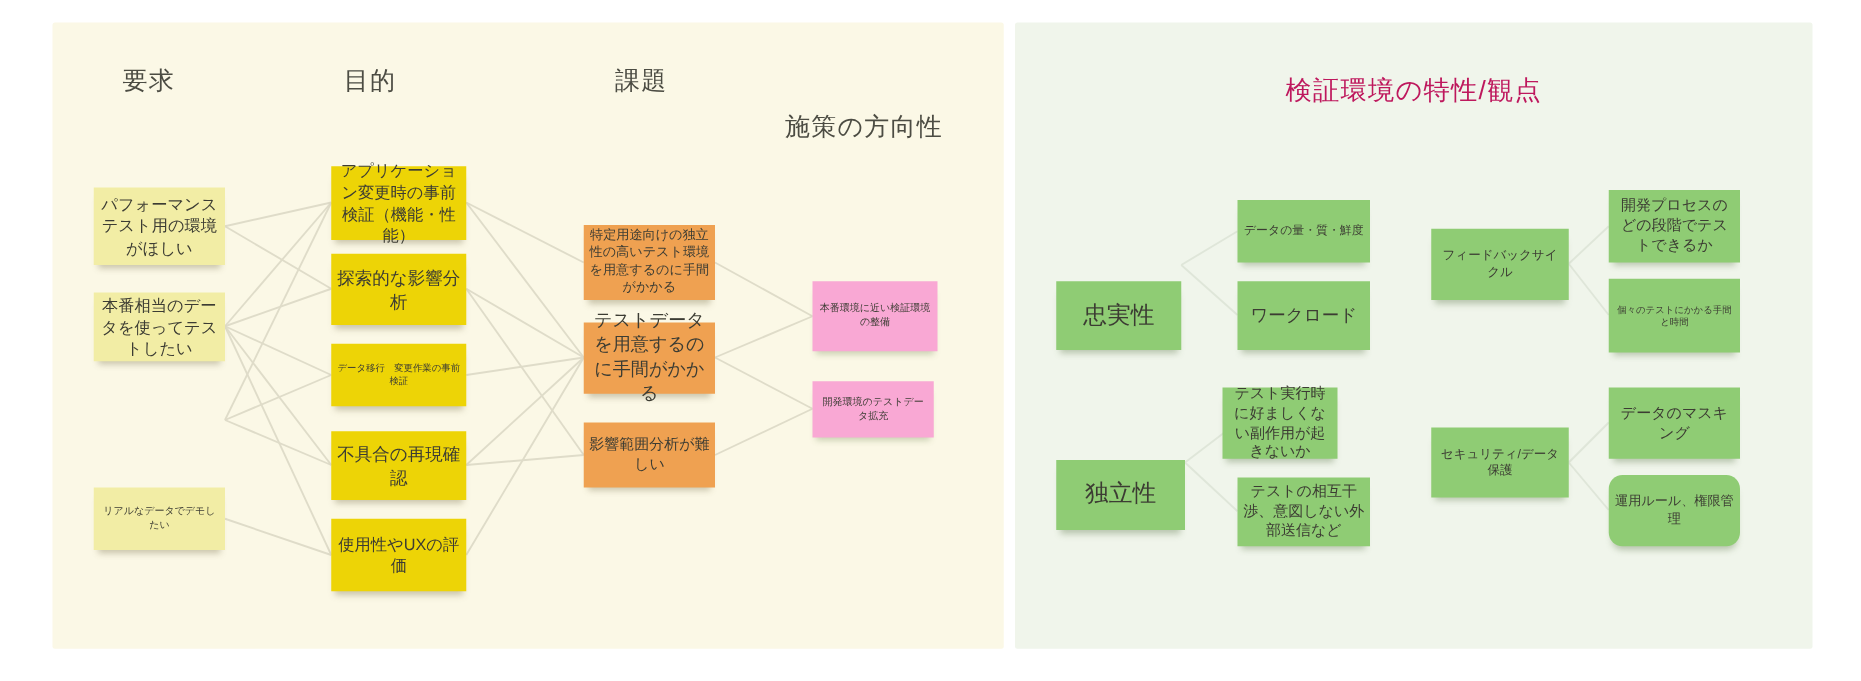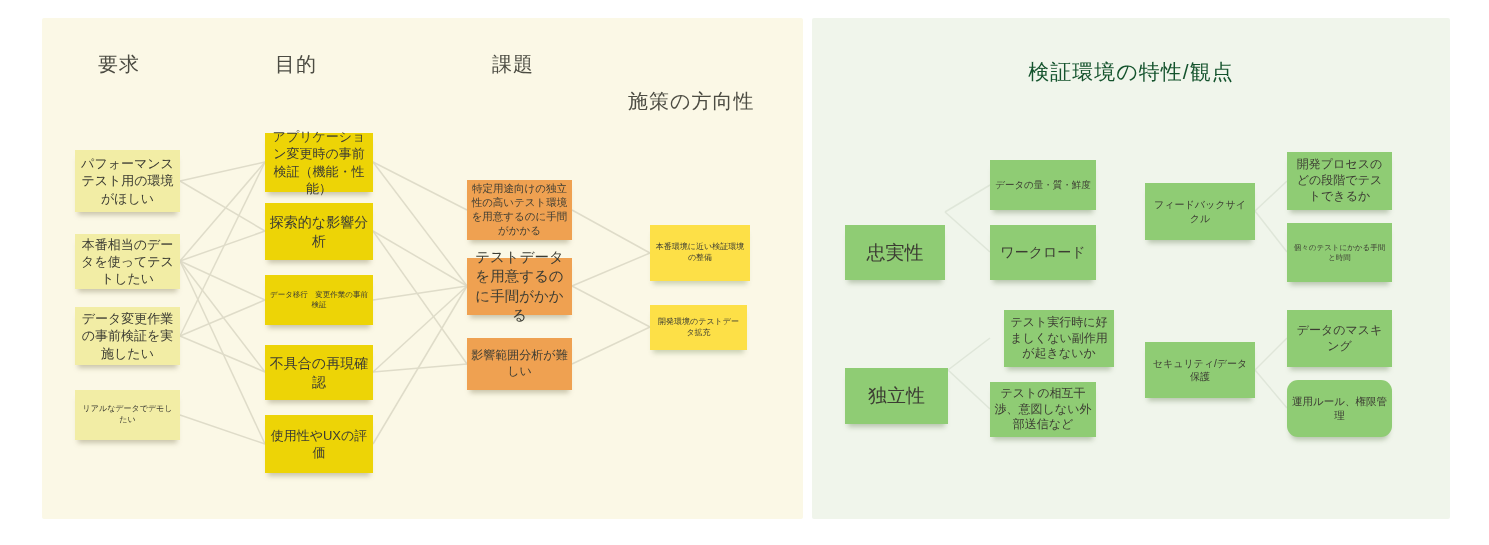--- a/index.html
+++ b/index.html
@@ -13,33 +13,33 @@
   .board{position:absolute;border-radius:2px;}
   #board-left{left:42px;top:18px;width:761px;height:501px;background:#fbf8e6;}
   #board-right{left:812px;top:18px;width:638px;height:501px;background:#f0f5eb;}
   .edges{position:absolute;left:0;top:0;width:100%;height:100%;pointer-events:none;}
   .col-header{
     position:absolute;font-size:20px;letter-spacing:1px;color:#4c4c43;
     white-space:nowrap;z-index:2;
   }
   .board-title{
     position:absolute;left:0;top:40px;width:100%;text-align:center;
-    font-size:21px;letter-spacing:1px;color:#14532d;z-index:2;
+    font-size:21px;letter-spacing:1px;color:#be185d;z-index:2;
   }
   .note{
     position:absolute;z-index:3;
     display:flex;align-items:center;justify-content:center;
     text-align:center;line-height:1.32;
     padding:3px 4px;box-sizing:border-box;
     box-shadow:0 6px 5px -3px rgba(110,100,60,0.35);
   }
   .n-req{background:#f2eda5;}
   .n-purpose{background:#edd406;}
   .n-issue{background:#efa151;}
-  .n-dir{background:#fde047;box-shadow:0 6px 5px -3px rgba(90,115,60,0.3);}
+  .n-dir{background:#f9a8d4;box-shadow:0 6px 5px -3px rgba(90,115,60,0.3);}
   .n-green{background:#8fcc74;box-shadow:0 6px 5px -3px rgba(80,110,60,0.35);}
   .n-parent{font-weight:500;margin-top:40px;}
 </style>
 </head>
 <body>
 
 <div class="board" id="board-left">
 
   <svg class="edges" width="761" height="501" viewBox="0 0 761 501">
     <g stroke="#dfdcc9" stroke-width="1.5" fill="none">
@@ -72,23 +72,20 @@
   <div class="col-header" style="left:56px;top:33px;">要求</div>
   <div class="col-header" style="left:233px;top:33px;">目的</div>
   <div class="col-header" style="left:450px;top:33px;">課題</div>
   <div class="col-header" style="left:586px;top:33px;margin-top:37px;">施策の方向性</div>
 
   <div class="note n-req" style="left:33px;top:132px;width:105px;height:62px;font-size:13px;">
     <span>パフォーマンステスト用の環境がほしい</span>
   </div>
   <div class="note n-req" style="left:33px;top:216px;width:105px;height:55px;font-size:13px;">
     <span>本番相当のデータを使ってテストしたい</span>
-  </div>
-  <div class="note n-req" style="left:33px;top:289px;width:105px;height:58px;font-size:13px;">
-    <span>データ変更作業の事前検証を実施したい</span>
   </div>
   <div class="note n-req" style="left:33px;top:372px;width:105px;height:50px;font-size:8px;">
     <span>リアルなデータでデモしたい</span>
   </div>
 
   <div class="note n-purpose" style="left:223px;top:115px;width:108px;height:59px;font-size:13px;">
     <span>アプリケーション変更時の事前検証（機能・性能）</span>
   </div>
   <div class="note n-purpose" style="left:223px;top:185px;width:108px;height:57px;font-size:14px;">
     <span>探索的な影響分析</span>
@@ -144,21 +141,21 @@
   <div class="note n-green" style="left:178px;top:142px;width:106px;height:50px;font-size:9.5px;">
     <span>データの量・質・鮮度</span>
   </div>
   <div class="note n-green" style="left:178px;top:207px;width:106px;height:55px;font-size:14px;">
     <span>ワークロード</span>
   </div>
 
   <div class="note n-green n-parent" style="left:33px;top:310px;width:103px;height:56px;font-size:19px;">
     <span>独立性</span>
   </div>
-  <div class="note n-green" style="left:192px;top:292px;width:110px;height:57px;font-size:12px;">
+  <div class="note n-green" style="left:166px;top:292px;width:92px;height:57px;font-size:12px;">
     <span>テスト実行時に好ましくない副作用が起きないか</span>
   </div>
   <div class="note n-green" style="left:178px;top:364px;width:106px;height:55px;font-size:12px;">
     <span>テストの相互干渉、意図しない外部送信など</span>
   </div>
 
   <div class="note n-green" style="left:333px;top:165px;width:110px;height:57px;font-size:10px;">
     <span>フィードバックサイクル</span>
   </div>
   <div class="note n-green" style="left:475px;top:134px;width:105px;height:58px;font-size:12px;">

